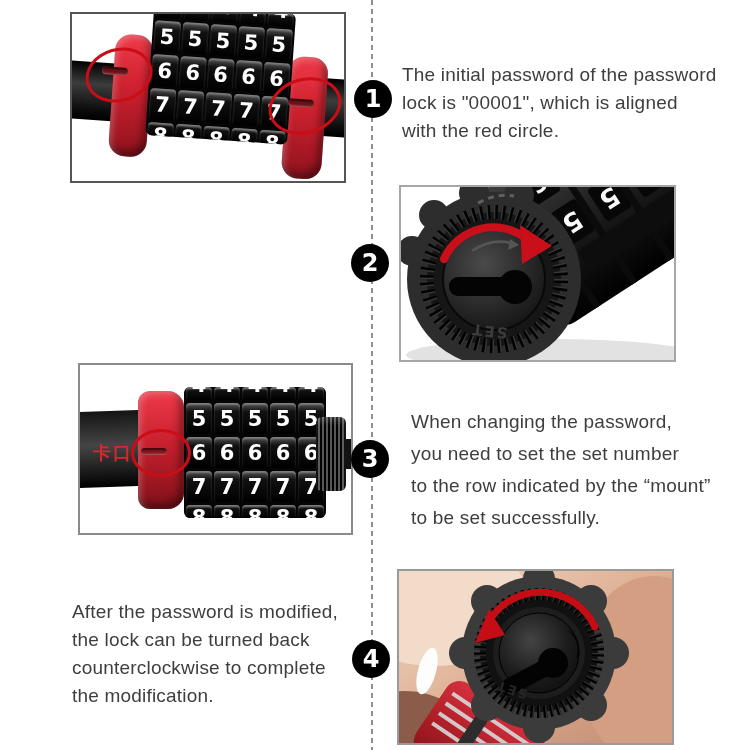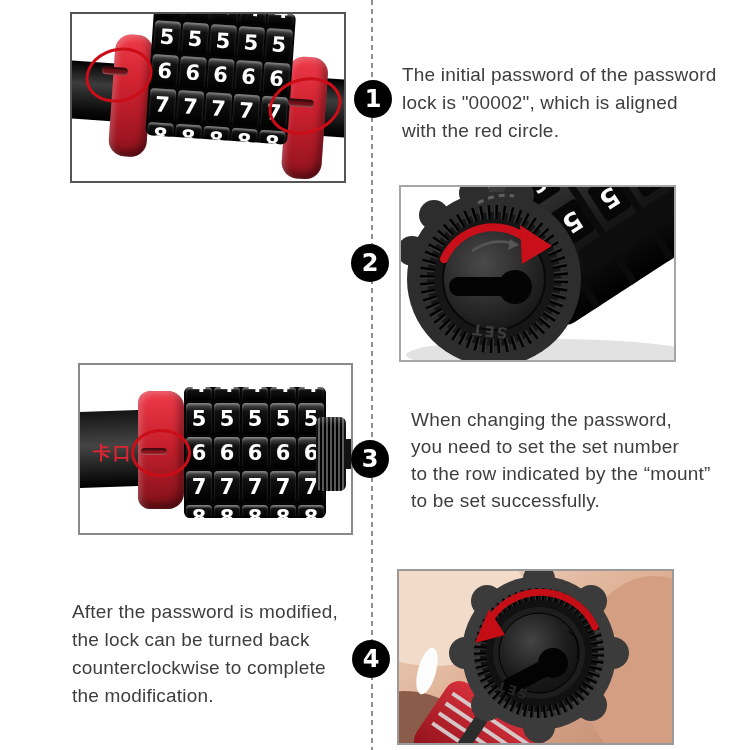--- a/index.html
+++ b/index.html
@@ -13,21 +13,21 @@
   
   .badge{position:absolute;width:38px;height:38px;border-radius:50%;background:#000;
          color:#fff;display:flex;align-items:center;justify-content:center;
          font-weight:bold;font-size:24px;font-family:"DejaVu Sans",sans-serif;z-index:5;}
   .b1{left:354px;top:80px;} .b2{left:351px;top:244px;} .b3{left:351px;top:440px;} .b4{left:352px;top:640px;}
 
   
   .step-text{position:absolute;color:#3e3e3e;font-size:19px;white-space:pre-line;letter-spacing:.2px;}
   .t1{left:402px;top:61px;line-height:28px;width:345px;}
   .t2{left:62px;top:250px;line-height:30px;width:315px;}
-  .t3{left:411px;top:406px;line-height:27px;width:330px;}
+  .t3{left:411px;top:406px;line-height:32px;width:330px;}
   .t4{left:72px;top:598px;line-height:28px;width:310px;}
 
   
   .photo{position:absolute;background:#fff;overflow:hidden;box-sizing:border-box;}
   .p1{left:70px;top:12px;width:276px;height:171px;border:2px solid #555;}
   .p2{left:399px;top:185px;width:277px;height:177px;border:2px solid #a6a6a6;}
   .p3{left:78px;top:363px;width:275px;height:172px;border:2px solid #8a8a8a;}
   .p4{left:397px;top:569px;width:277px;height:176px;border:2px solid #9a9a9a;}
 
   
@@ -90,21 +90,21 @@
       <span>2</span>
     </div>
   <div class="badge b3">
       <span>3</span>
     </div>
   <div class="badge b4">
       <span>4</span>
     </div>
 
   <div class="step-text t1">The initial password of the password
-lock is "00002", which is aligned
+lock is "00001", which is aligned
 with the red circle.</div>
   <div class="step-text t3">When changing the password,
 you need to set the set number
 to the row indicated by the “mount”
 to be set successfully.</div>
   <div class="step-text t4">After the password is modified,
 the lock can be turned back
 counterclockwise to complete
 the modification.</div>
 

